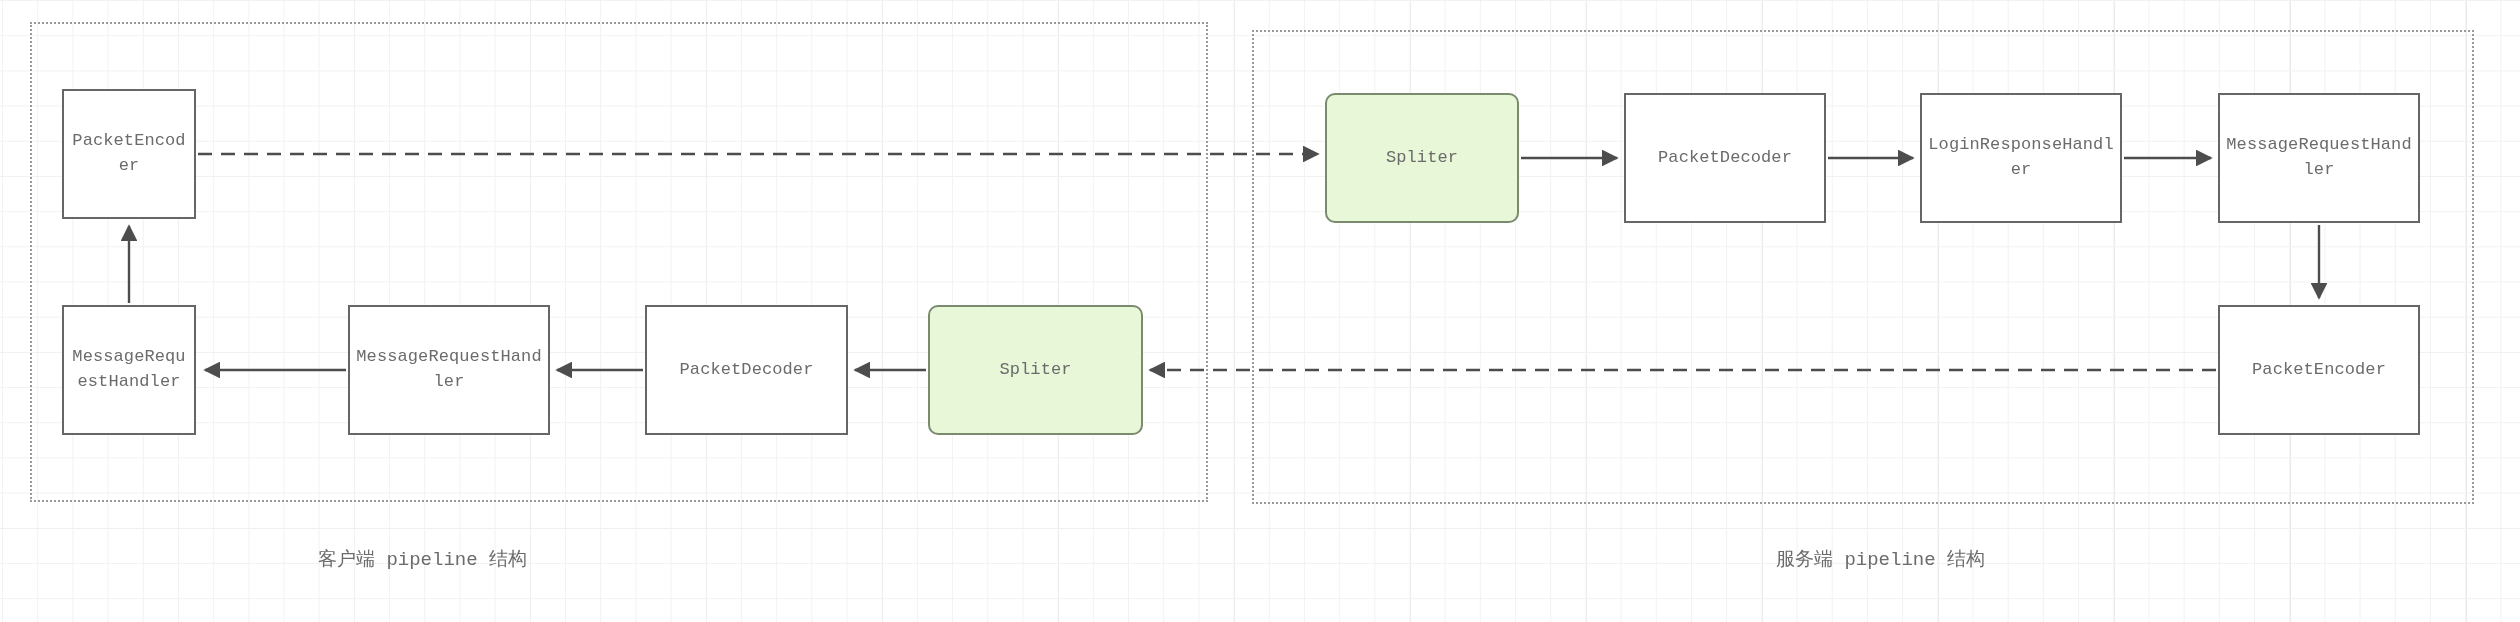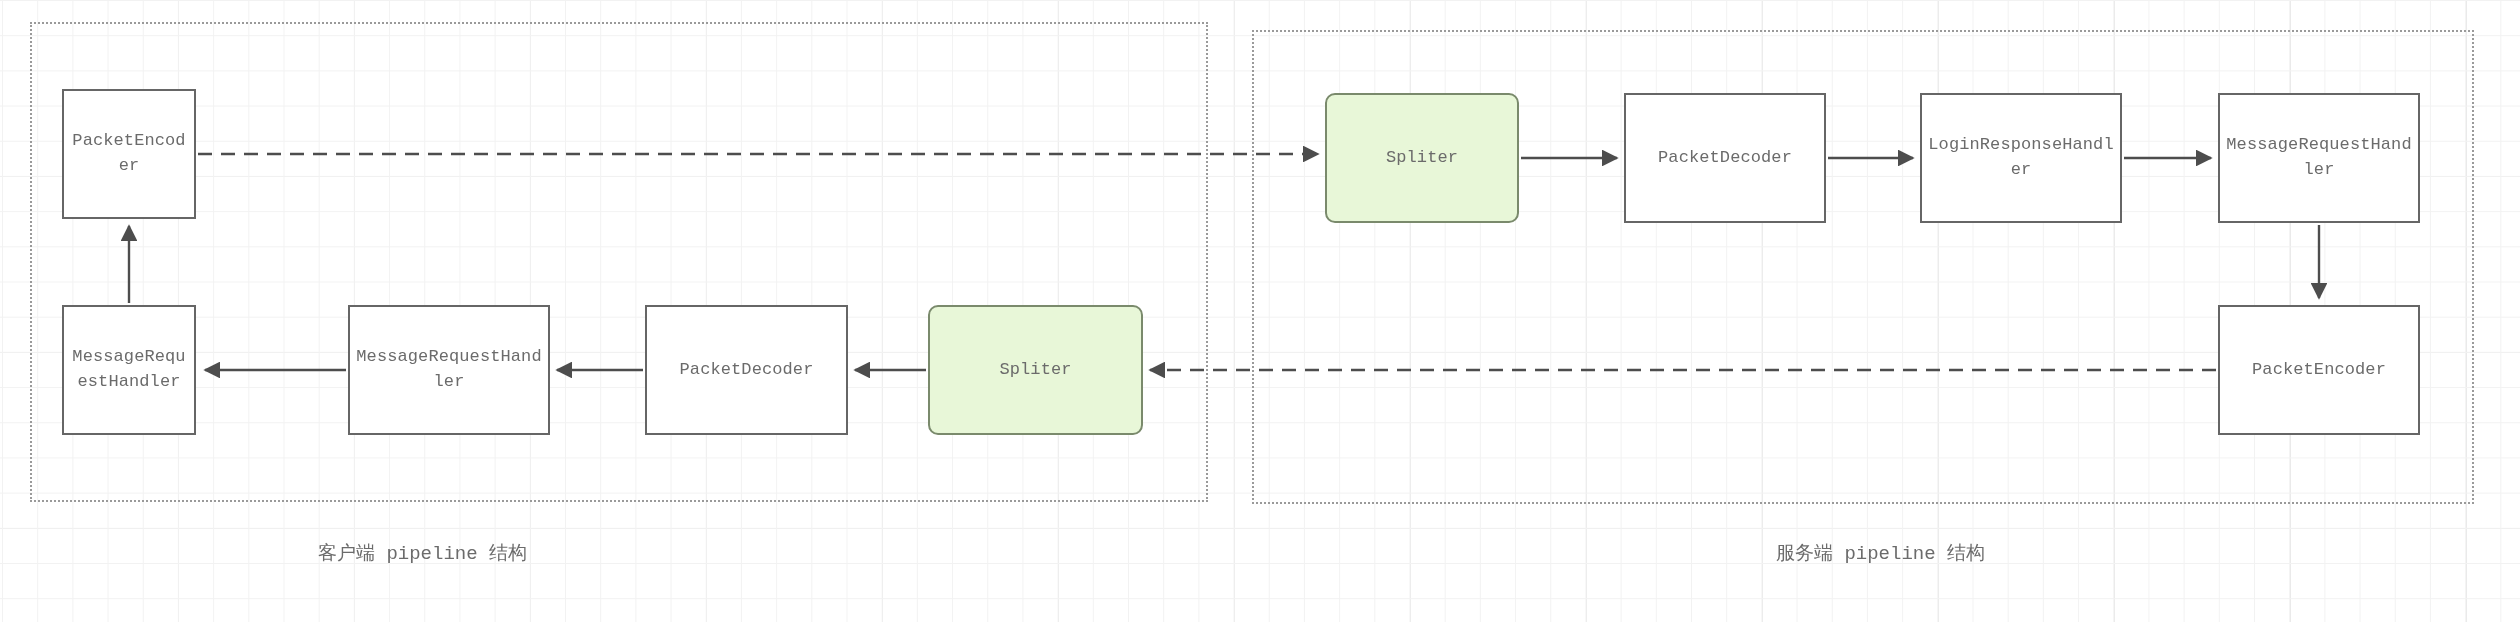--- a/index.html
+++ b/index.html
@@ -51,20 +51,21 @@
   .node.green {
     background: #e8f7d8;
     border-color: #7a8a6c;
     border-radius: 10px;
   }
   .caption {
     position: absolute;
     color: #6b6b6b;
     font-size: 19px;
     white-space: nowrap;
+    margin-top: 6px;
   }
   svg.edges {
     position: absolute;
     left: 0;
     top: 0;
     width: 2520px;
     height: 622px;
     pointer-events: none;
     overflow: visible;
   }

